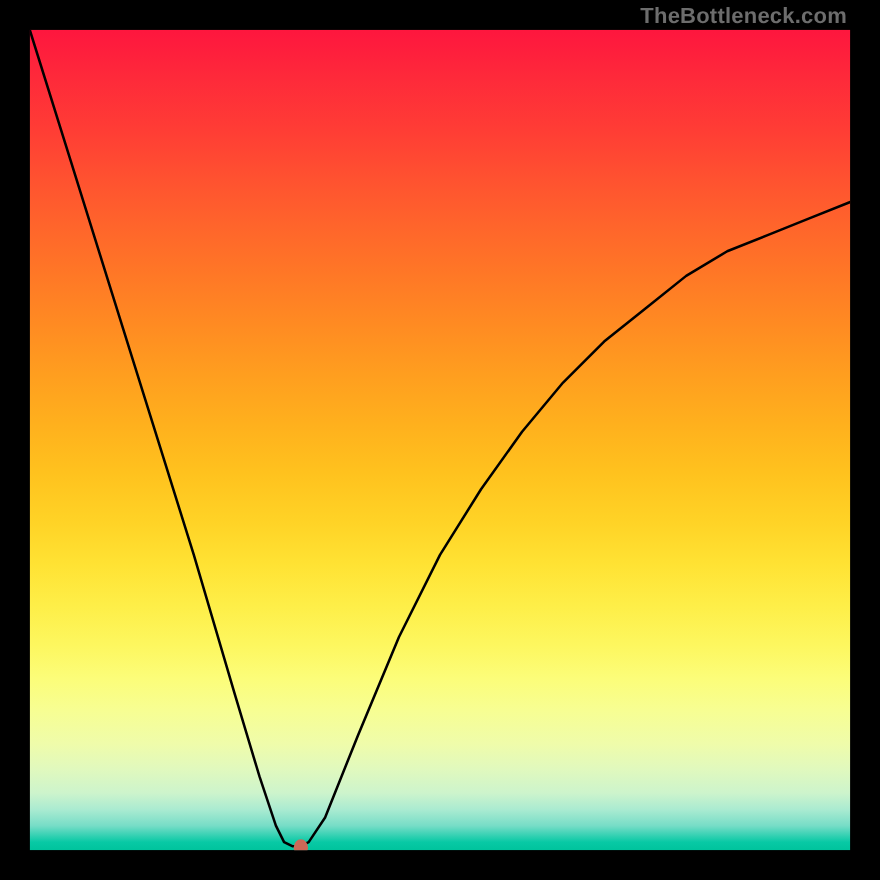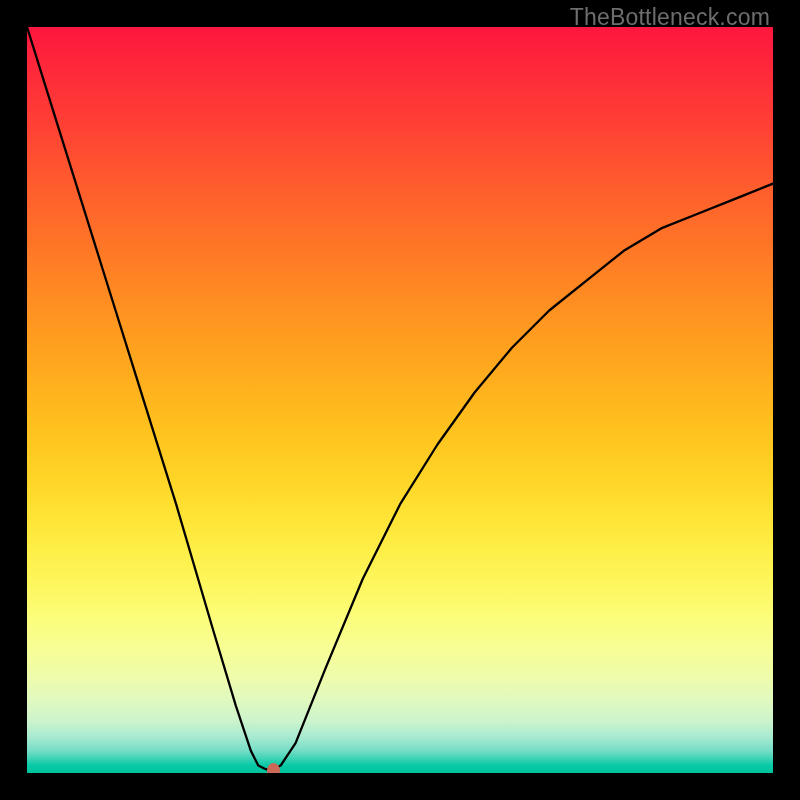--- a/index.html
+++ b/index.html
@@ -53,22 +53,22 @@
       #77ddc7 97%,
       #08c9a5 99%,
       #00c39c 100%
     );
   }
   .watermark {
     position: absolute;
     top: 4px;
     right: 30px;
     color: #6d6d6d;
-    font-size: 23px;
-    font-weight: 400;
+    font-size: 20px;
+    font-weight: 700;
     letter-spacing: 0.2px;
   }
   svg.curve {
     position: absolute;
     inset: 0;
   }
   .dot {
     position: absolute;
     width: 13px;
     height: 15px;

